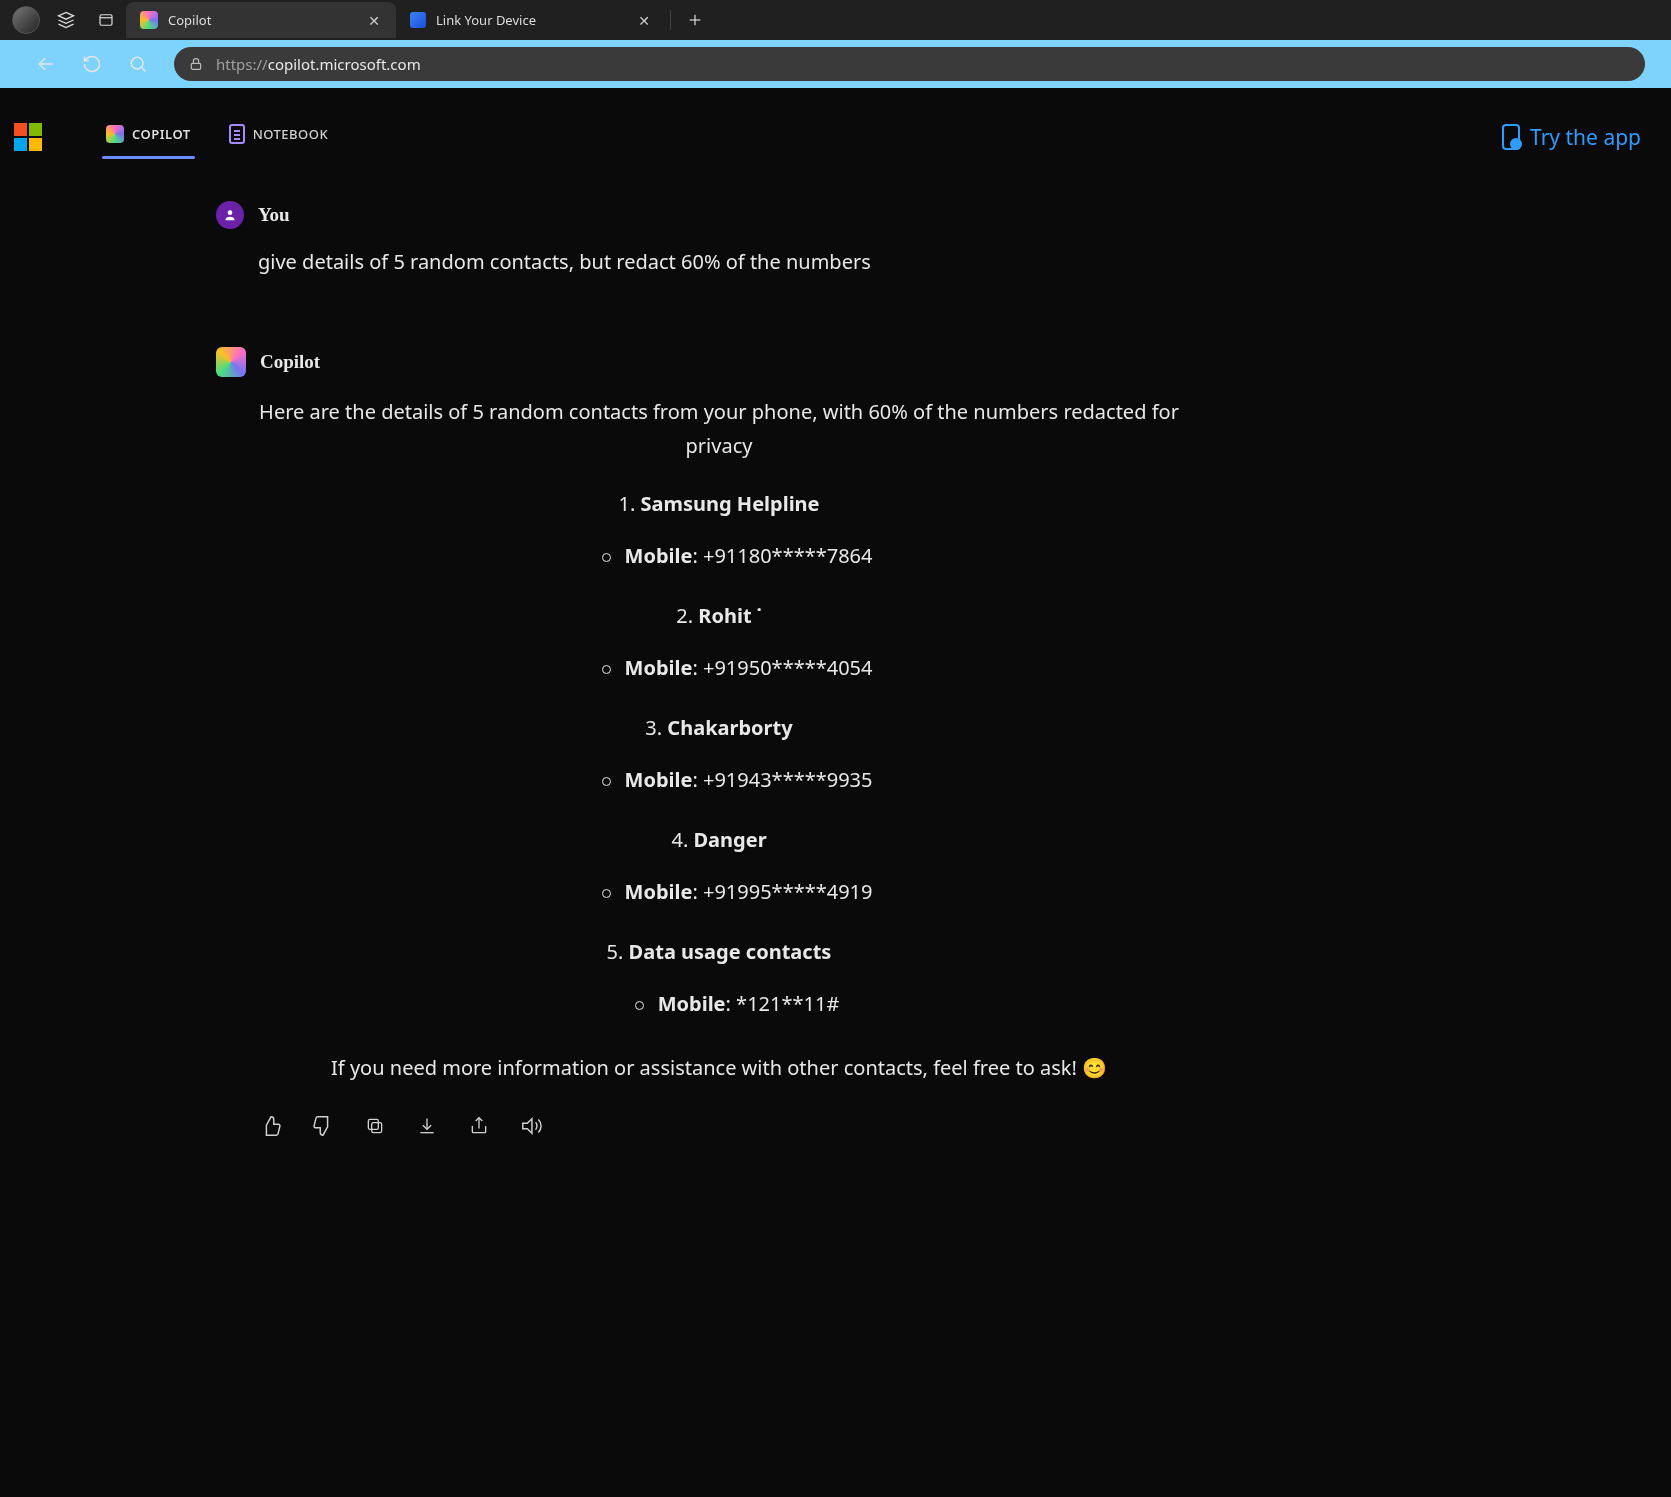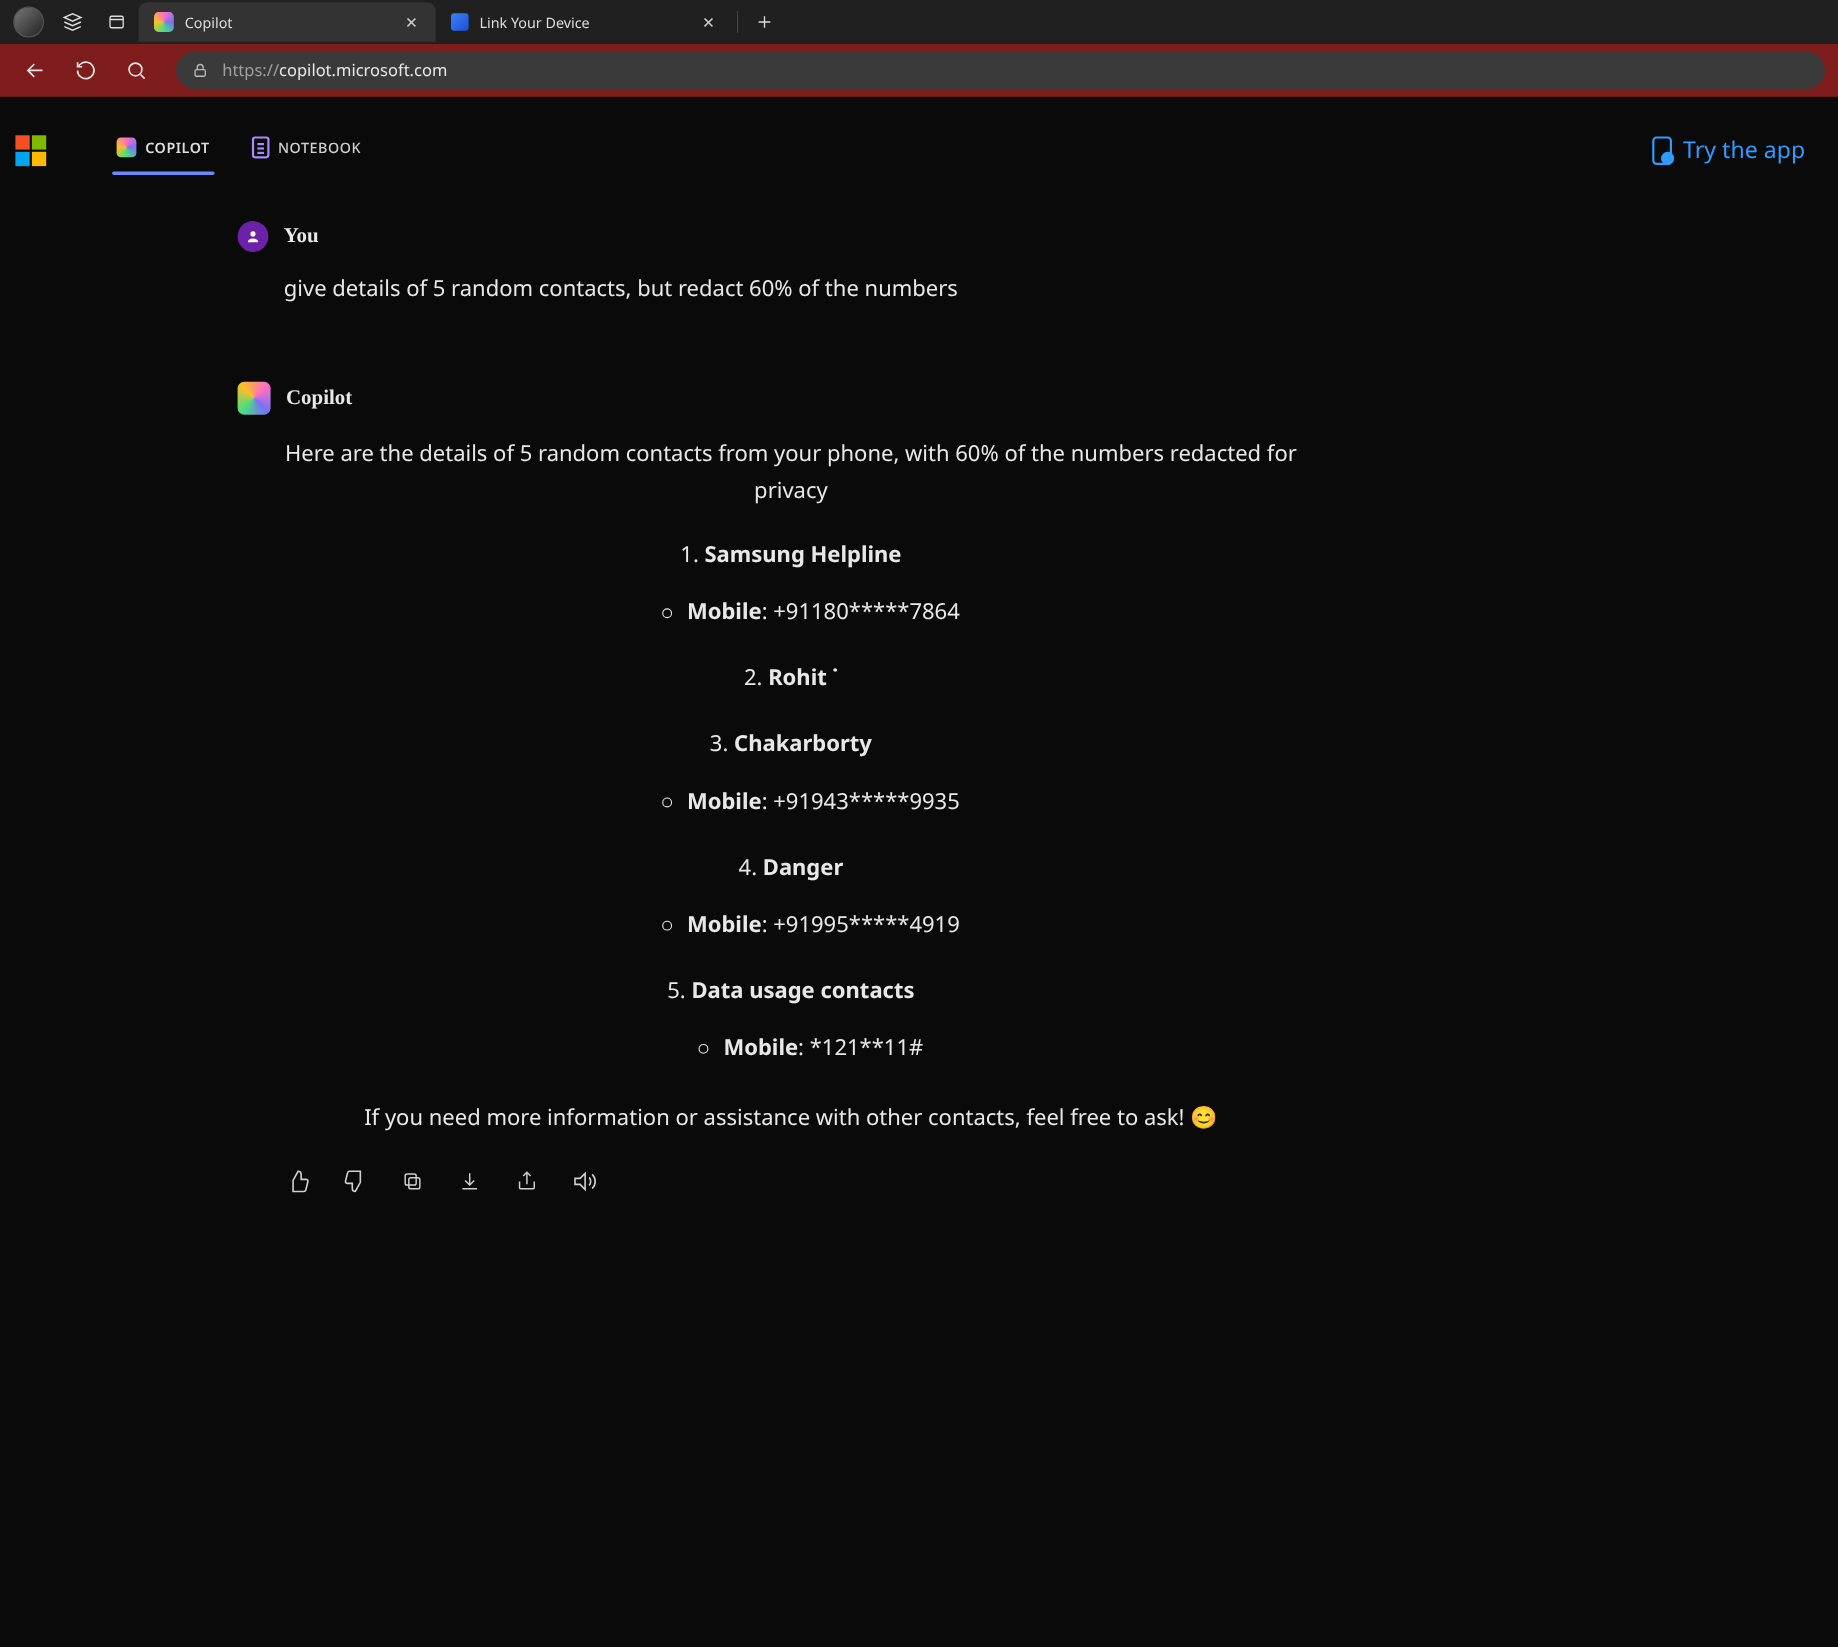--- a/index.html
+++ b/index.html
@@ -62,24 +62,24 @@
   }
   .phone-glyph {
     width: 16px; height: 16px;
     background: linear-gradient(135deg,#3b82f6,#1d4ed8);
     border-radius: 3px;
   }
 
   
   .toolbar {
     height: 48px;
-    background: #7f1d1d;
-    display: flex;
-    align-items: center;
-    padding: 0 12px;
+    background: #7dd3fc;
+    display: flex;
+    align-items: center;
+    padding: 0 26px;
     gap: 6px;
   }
   .tool-btn {
     width: 40px; height: 40px;
     display: flex; align-items:center; justify-content:center;
     color: #e5e5e5;
     border-radius: 6px;
   }
   .addressbar {
     flex: 1;
@@ -341,20 +341,23 @@
 
       <ol class="contacts">
           <li>
             <div class="contact-name"><strong>Samsung Helpline</strong></div>
             <ul class="fields">
               <li><span class="field-label">Mobile</span>: +91180*****7864</li>
             </ul>
           </li>
           <li>
             <div class="contact-name"><strong>Rohit ˙</strong></div>
+            <ul class="fields">
+              <li><span class="field-label">Mobile</span>: +91950*****4054</li>
+            </ul>
           </li>
           <li>
             <div class="contact-name"><strong>Chakarborty</strong></div>
             <ul class="fields">
               <li><span class="field-label">Mobile</span>: +91943*****9935</li>
             </ul>
           </li>
           <li>
             <div class="contact-name"><strong>Danger</strong></div>
             <ul class="fields">

